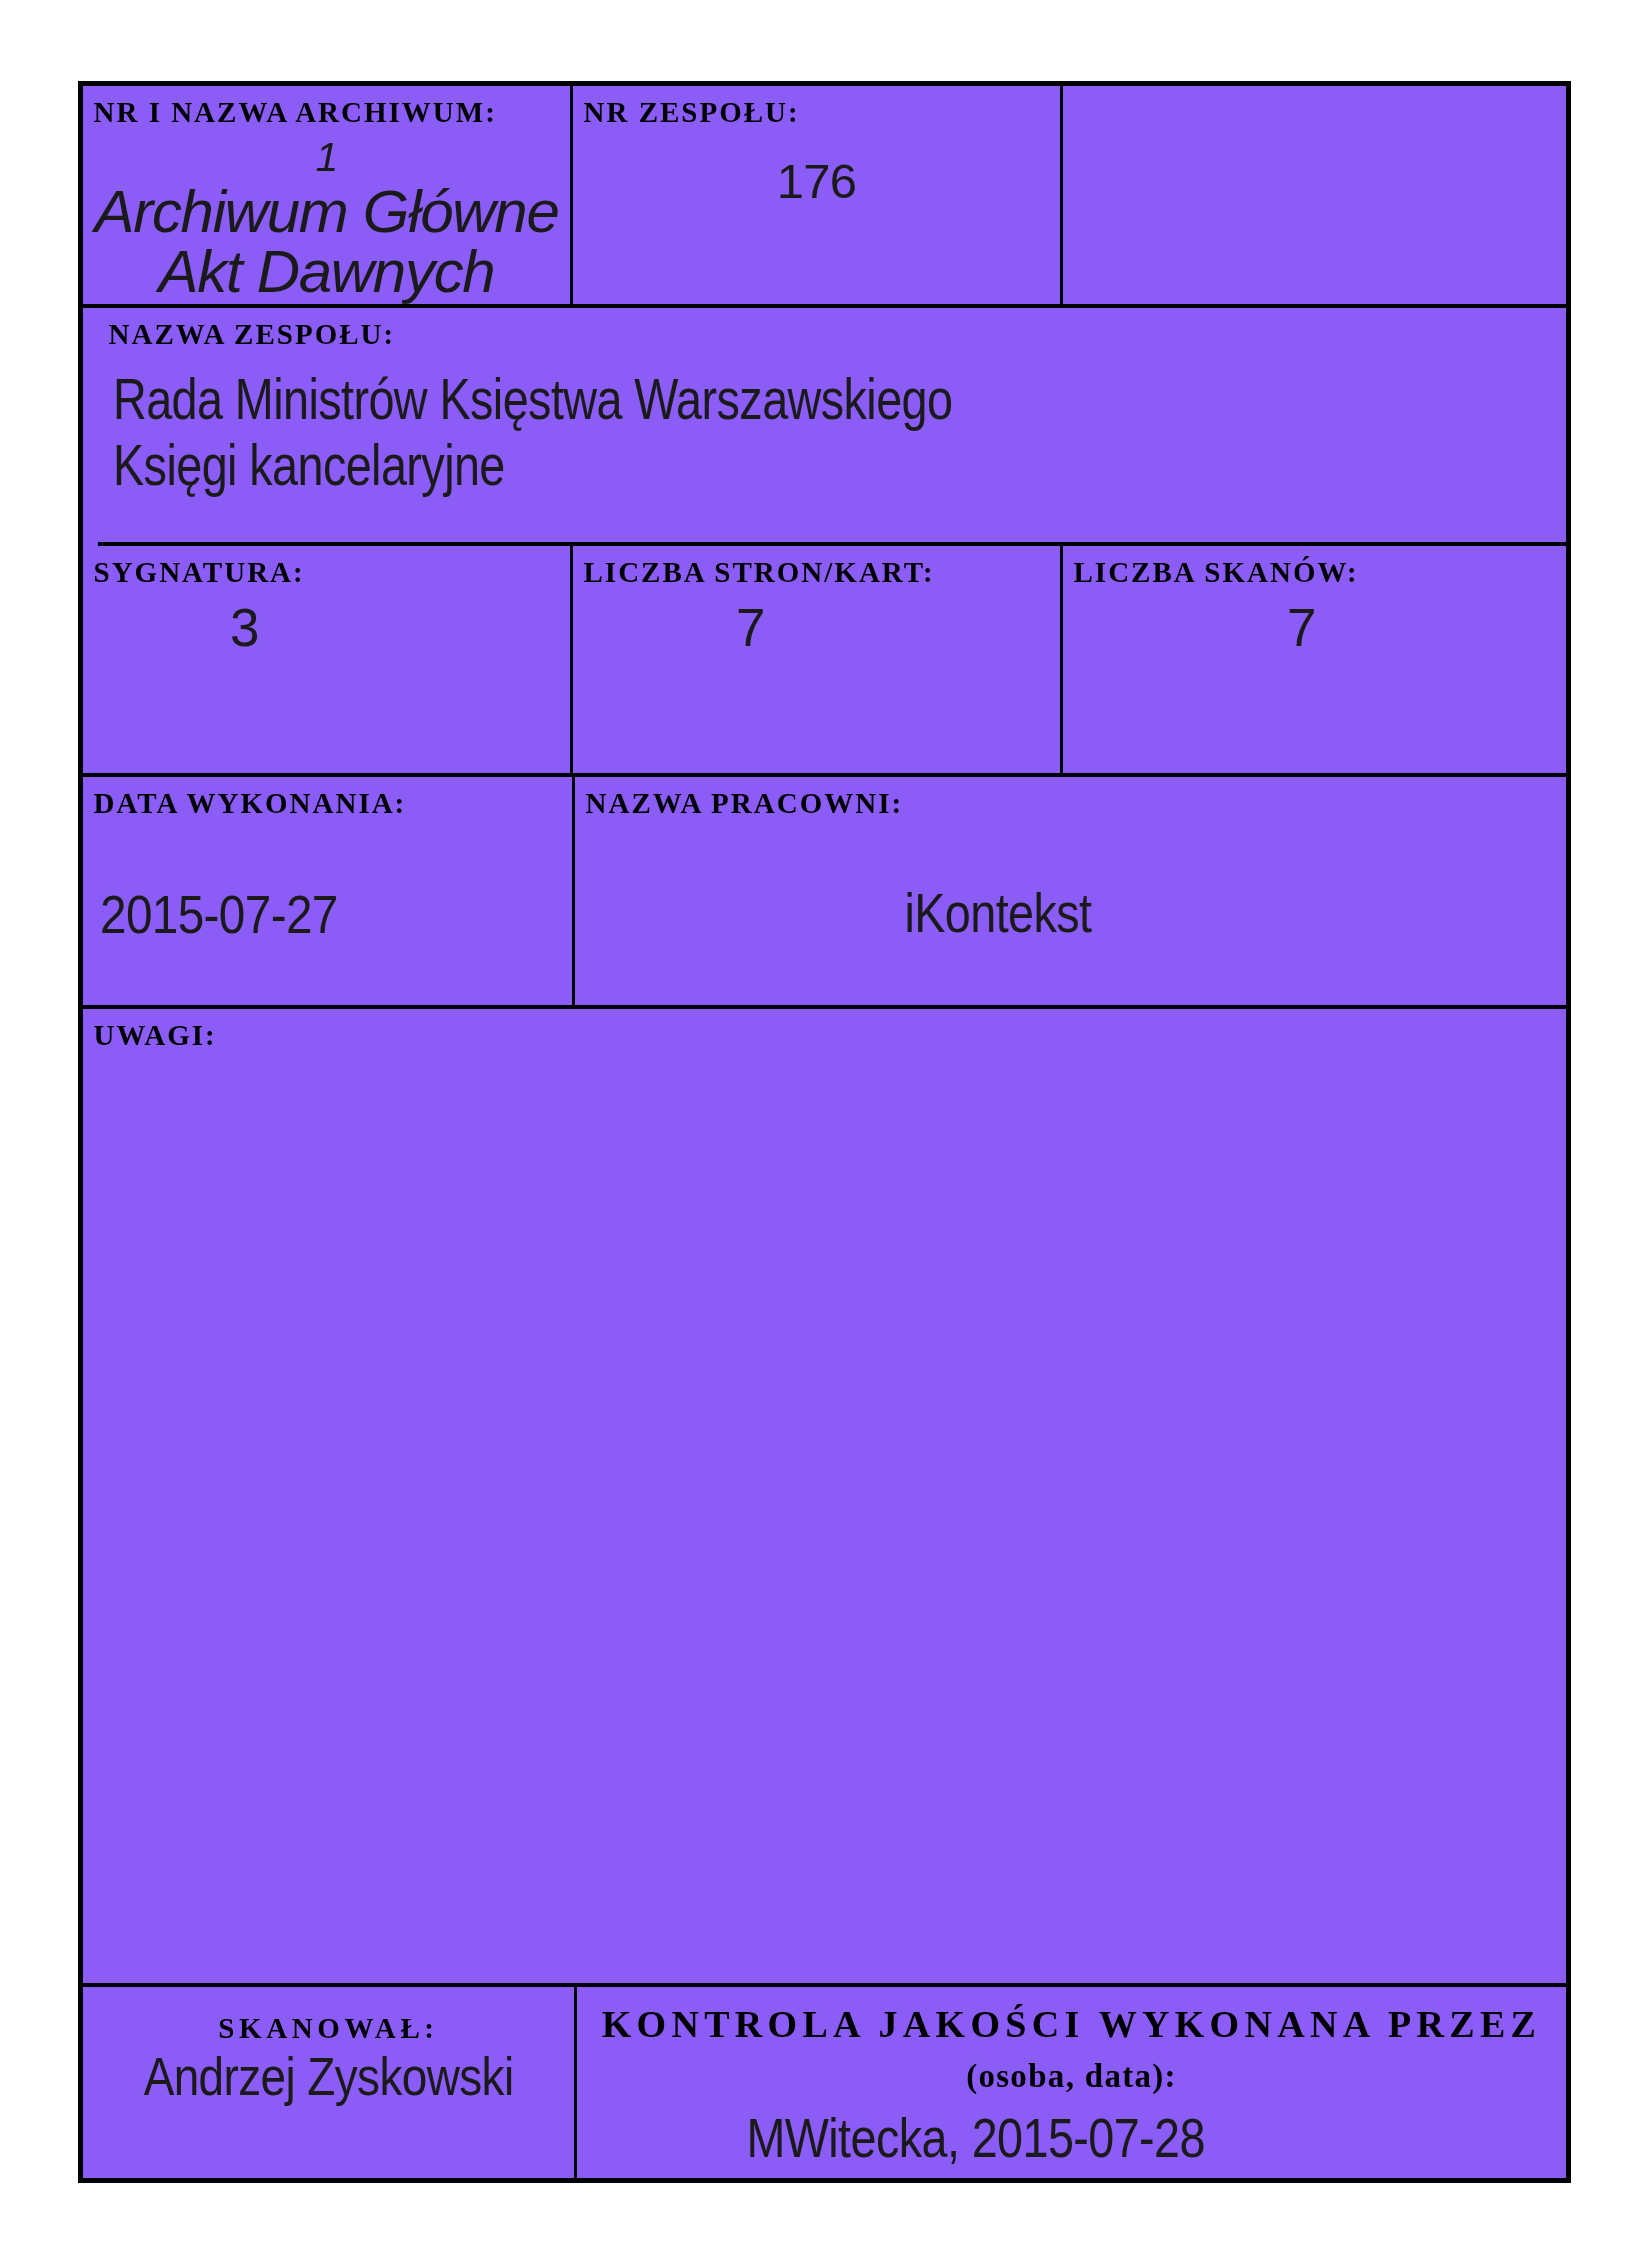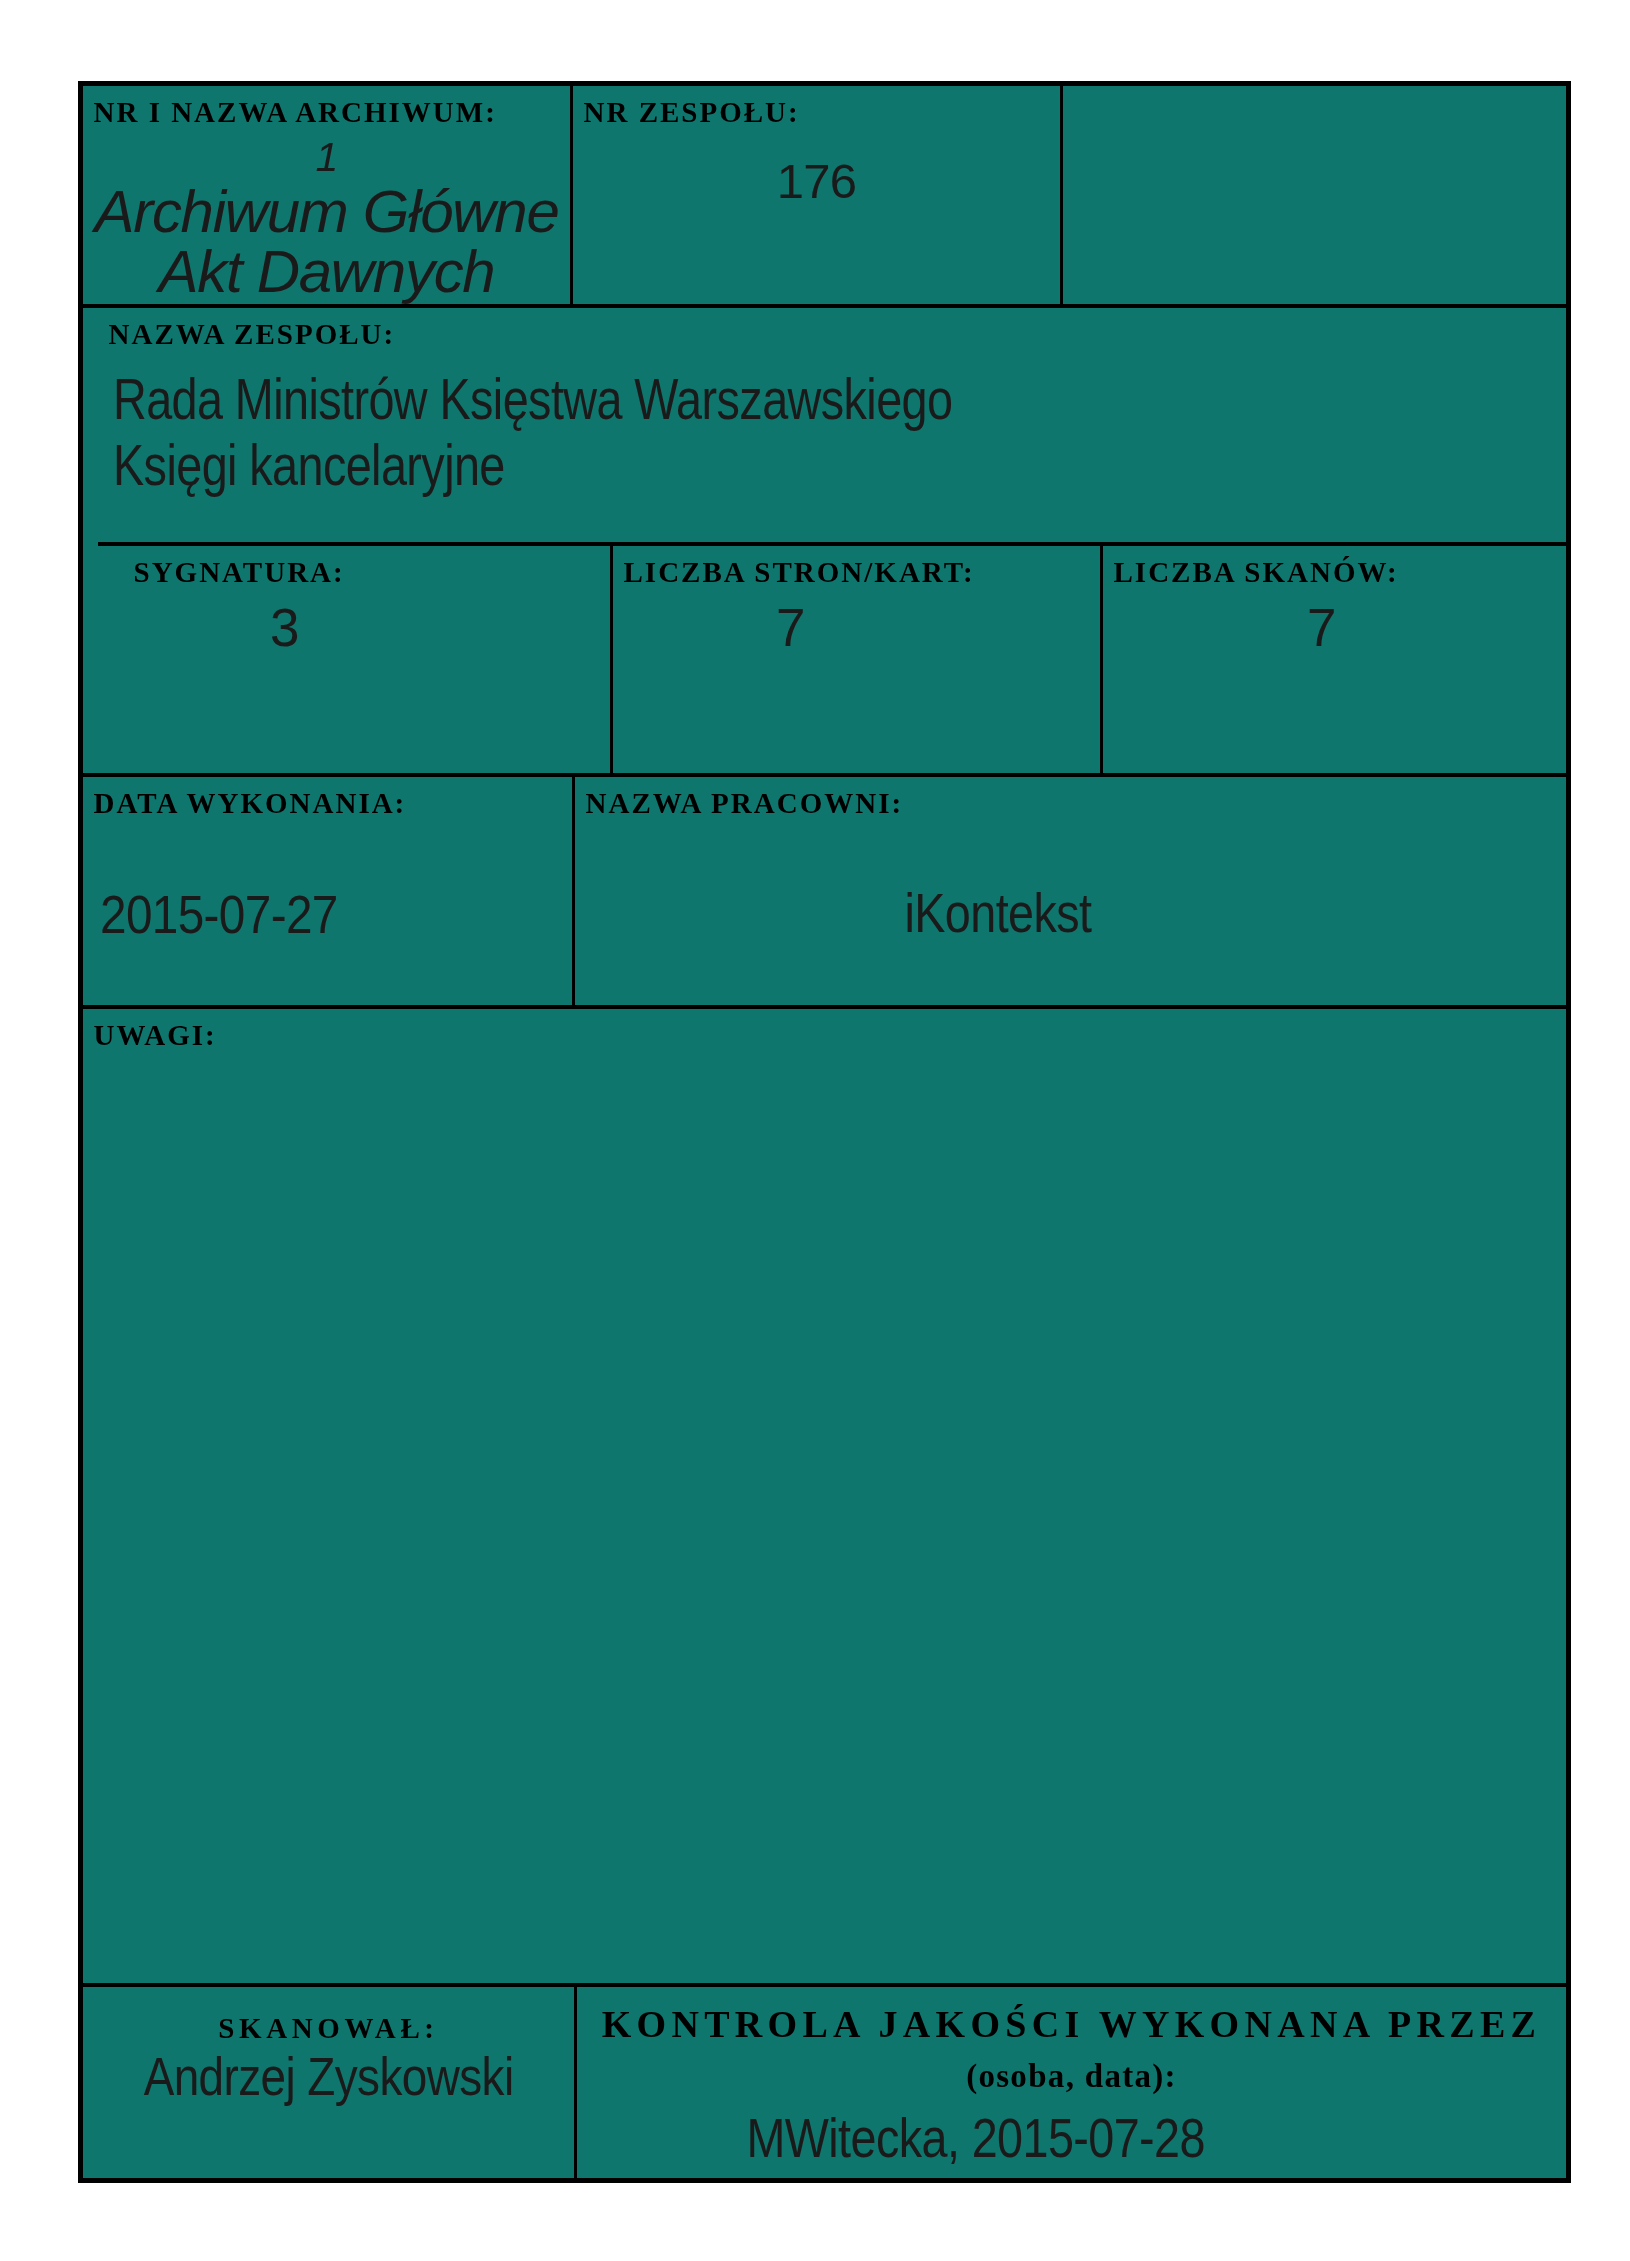--- a/index.html
+++ b/index.html
@@ -1,21 +1,21 @@
 <!DOCTYPE html>
 <html style="font-size:10.5px"><head>
 <meta charset="utf-8">
 <style>
   html,body{margin:0;padding:0;background:#fff;}
   .page{position:relative;width:1630px;height:2261px;background:#ffffff;overflow:hidden;}
   .tbl{position:absolute;left:78px;top:81px;width:1493px;height:2102px;box-sizing:border-box;
-       border:5.3px solid #000;display:flex;flex-direction:column;background:#0f766e;}
+       border:5.3px solid #000;display:flex;flex-direction:column;background:#8b5cf6;}
   .row{display:flex;flex-direction:row;box-sizing:border-box;border-bottom:4.6px solid #000;min-height:0;}
   .row.last{border-bottom:none;}
-  .r1{height:222px;}.r2{height:238px;margin-left:15px;}.r3{height:231px;padding-left:40px;}.r4{height:232px;}.r5{flex:1;}.r6{height:191px;}
+  .r1{height:222px;}.r2{height:238px;margin-left:15px;}.r3{height:231px;}.r4{height:232px;}.r5{flex:1;}.r6{height:191px;}
   .cell{box-sizing:border-box;padding:9.2px 10.5px;display:flex;flex-direction:column;min-width:0;}
   .divr{border-right:3.3px solid #000;}
   .w745{width:490px;}.w748{width:492px;}.w752{width:494px;}
   .grow{flex:1;}
   .lbl{font-family:"Liberation Serif","DejaVu Serif",serif;font-weight:700;font-size:29px;line-height:1.2;
        letter-spacing:2px;color:#000;white-space:nowrap;}
   .v{font-family:"Liberation Sans","DejaVu Sans",sans-serif;color:#1a1a1a;letter-spacing:-0.7px;white-space:nowrap;}
   .it{font-style:italic;}
   .center-stack{text-align:center;margin-top:2.6px;}
   .num1{font-size:41px;line-height:49px;}

